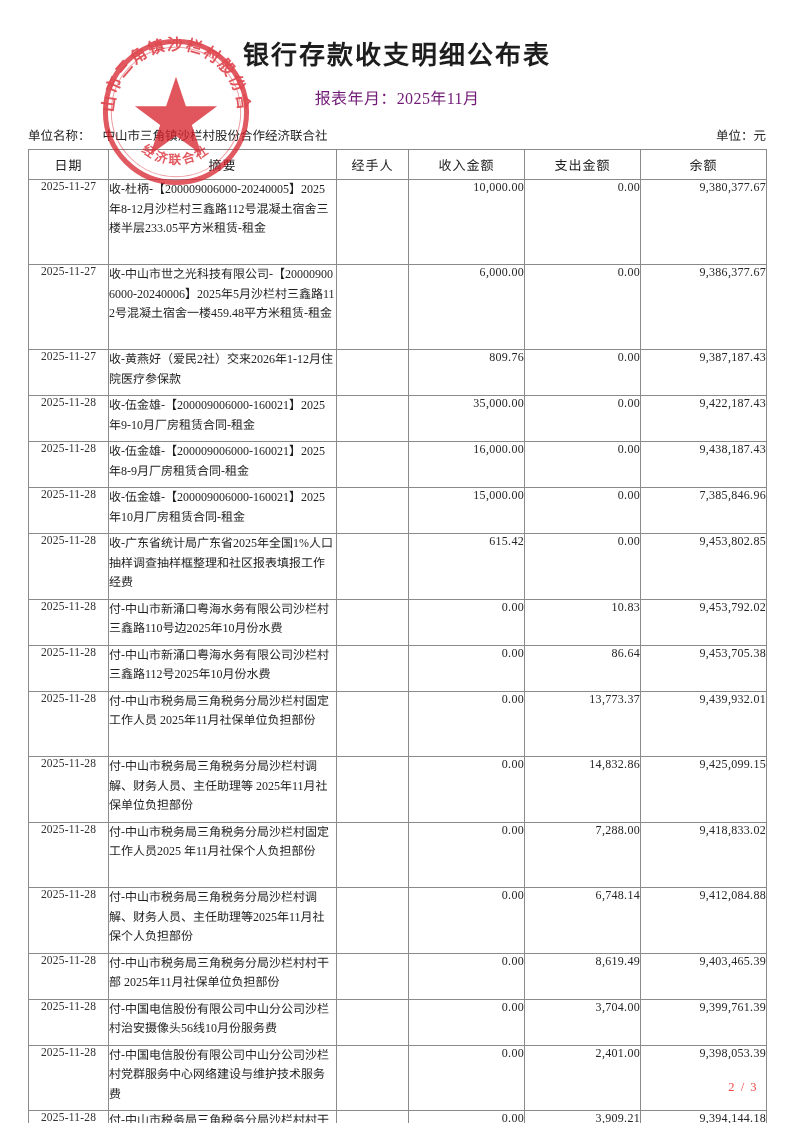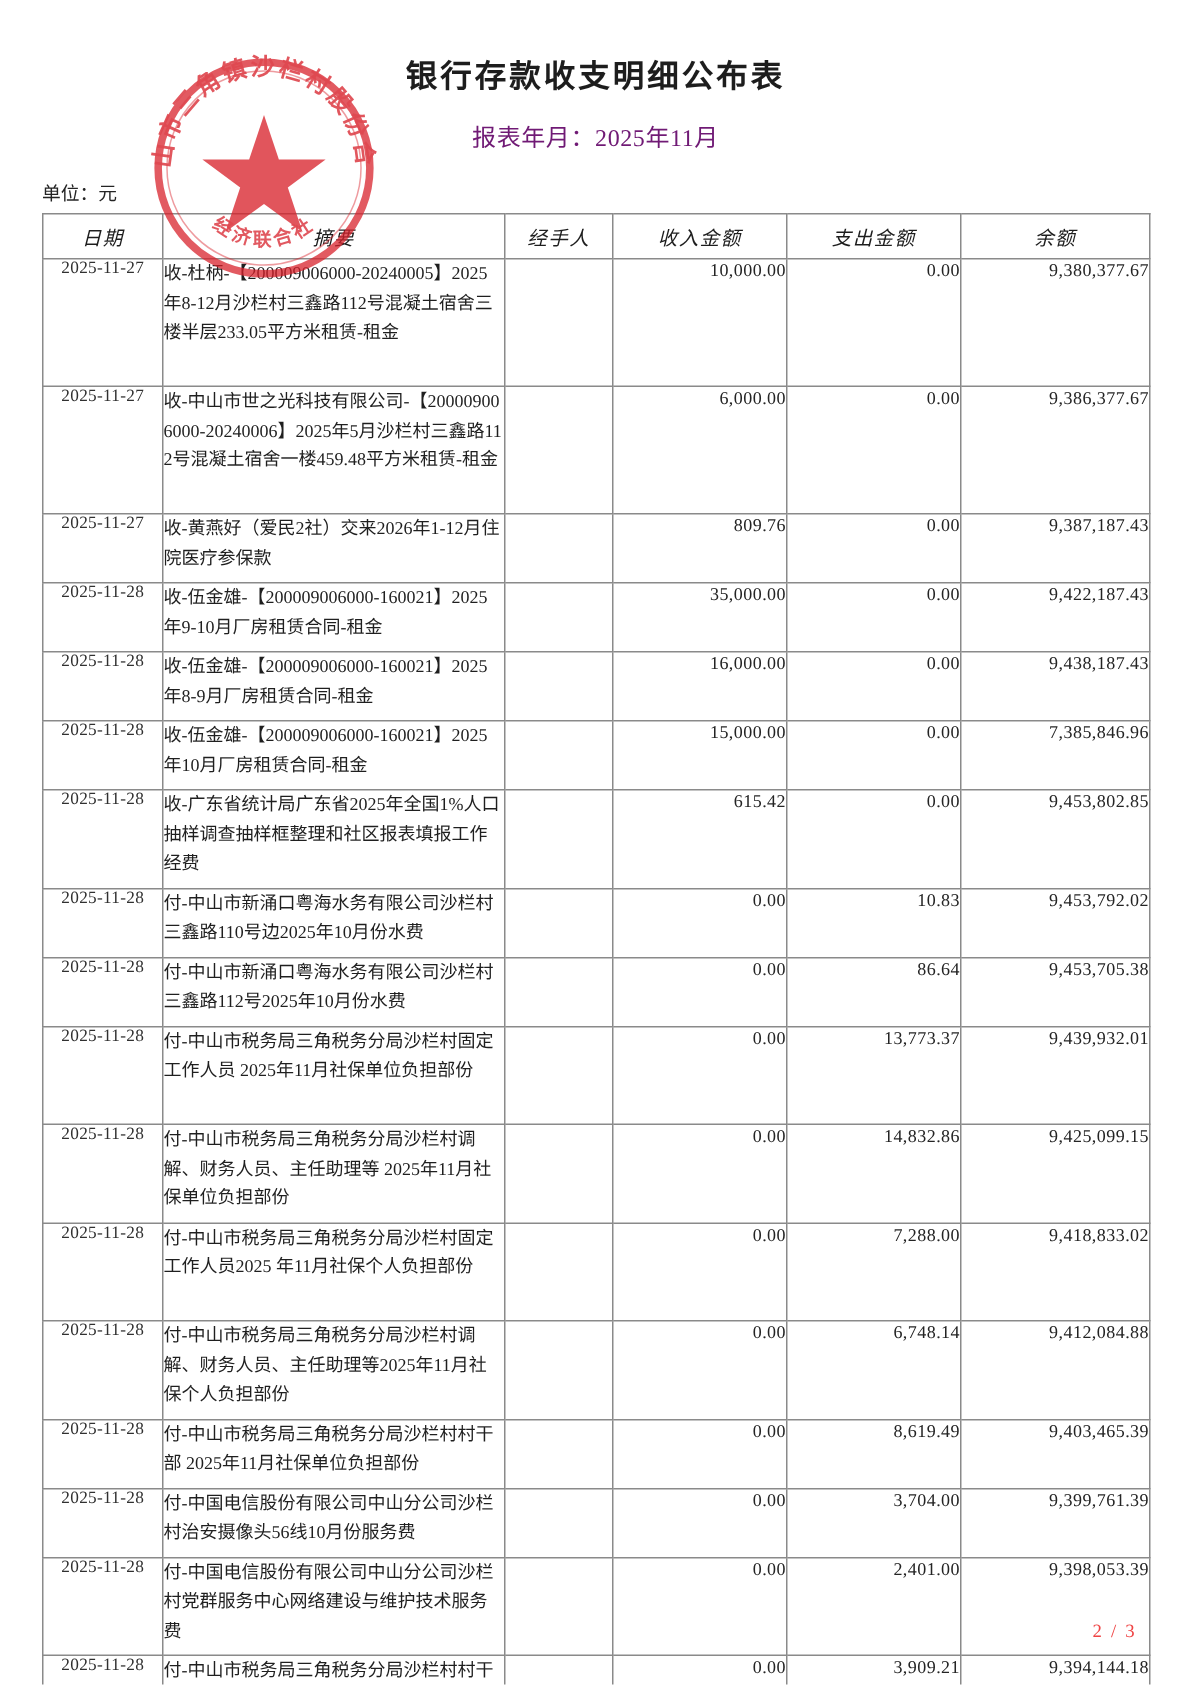--- a/index.html
+++ b/index.html
@@ -21,21 +21,21 @@
   .page {
     position: relative;
     width: 794px;
     height: 1123px;
     padding: 0;
   }
 
   
   .doc-title {
     text-align: center;
-    font-size: 21px;
+    font-size: 26px;
     font-weight: bold;
     letter-spacing: 2px;
     margin: 0;
     padding-top: 34px;
     color: #1d1d1d;
     font-family: "Liberation Serif", "DejaVu Serif", serif;
   }
   .doc-subtitle {
     text-align: center;
     font-size: 16px;
@@ -75,21 +75,20 @@
     vertical-align: top;
   }
   table.ledger thead th {
     height: 30px;
     text-align: center;
     vertical-align: middle;
     font-weight: normal;
     font-size: 13px;
     letter-spacing: 1px;
     color: #1d1d1d;
-    font-style: italic;
   }
 
   .col-date    { width: 80px; }
   .col-desc    { width: 228px; }
   .col-handler { width: 72px; }
   .col-in      { width: 116px; }
   .col-out     { width: 116px; }
   .col-bal     { width: 126px; }
 
   td.cell-date {
@@ -162,20 +161,23 @@
         <textPath href="#sealArcBot" startOffset="50%" text-anchor="middle">经济联合社</textPath>
       </text>
       <polygon points="100,58 111.8,93.3 148.9,93.3 118.9,115.4 130.6,150.7 100,128.6 69.4,150.7 81.1,115.4 51.1,93.3 88.2,93.3" fill="#d8202a" opacity="0.93"></polygon>
     </svg>
   </div>
 
   <h1 class="doc-title">银行存款收支明细公布表</h1>
   <p class="doc-subtitle">报表年月：2025年11月</p>
 
   <div class="meta-row">
+    <div class="meta-left">
+      <span class="meta-label">单位名称：</span><span class="meta-value">中山市三角镇沙栏村股份合作经济联合社</span>
+    </div>
     <div class="meta-right">单位：元</div>
   </div>
 
   <table class="ledger">
     <colgroup>
       <col class="col-date">
         <col class="col-desc">
         <col class="col-handler">
       <col class="col-in">
         <col class="col-out">

